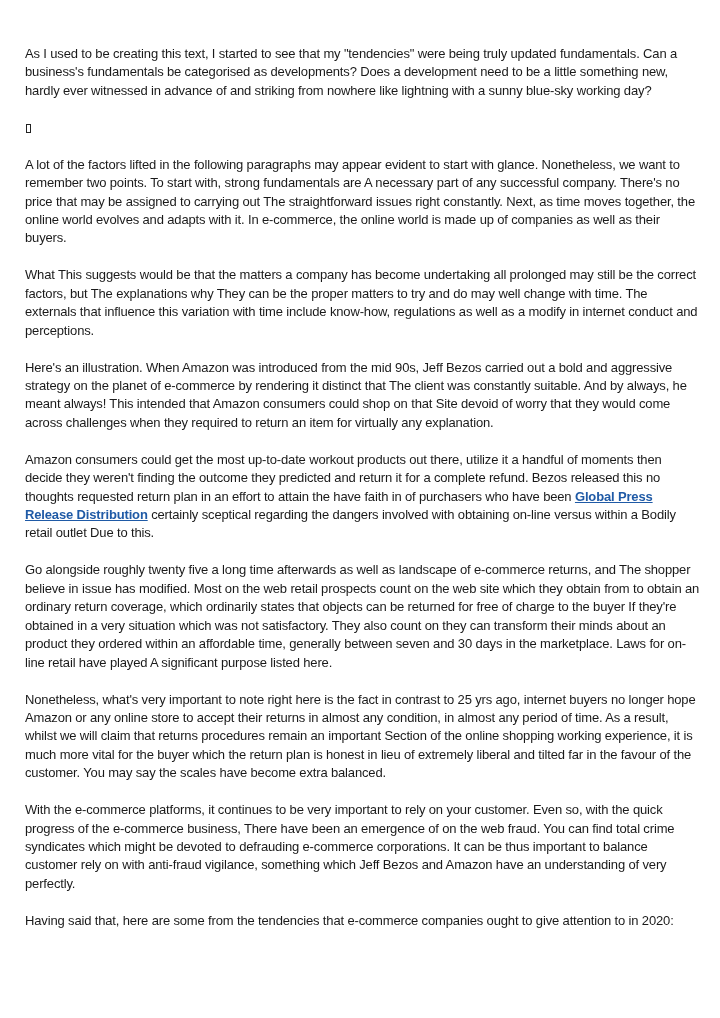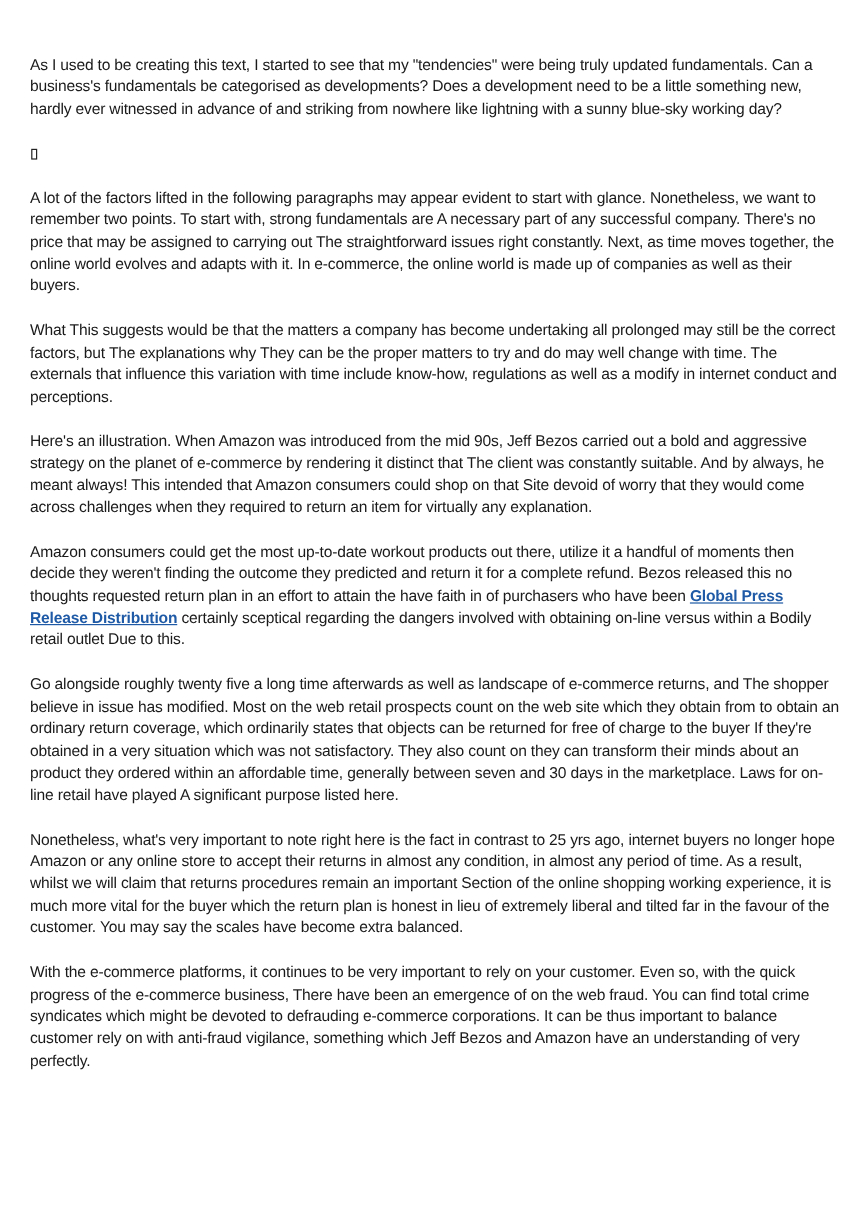--- a/index.html
+++ b/index.html
@@ -67,14 +67,15 @@
   <p class="para">Here's an illustration. When Amazon was introduced from the mid 90s, Jeff Bezos carried out a bold and aggressive strategy on the planet of e-commerce by rendering it distinct that The client was constantly suitable. And by always, he meant always! This intended that Amazon consumers could shop on that Site devoid of worry that they would come across challenges when they required to return an item for virtually any explanation.</p>
 
   <p class="para"><span>Amazon consumers could get the most up-to-date workout products out there, utilize it a handful of moments then decide they weren't finding the outcome they predicted and return it for a complete refund. Bezos released this no thoughts requested return plan in an effort to attain the have faith in of purchasers who have been </span><a class="link">Global Press Release Distribution</a><span> certainly sceptical regarding the dangers involved with obtaining on-line versus within a Bodily retail outlet Due to this.</span></p>
 
   <p class="para">Go alongside roughly twenty five a long time afterwards as well as landscape of e-commerce returns, and The shopper believe in issue has modified. Most on the web retail prospects count on the web site which they obtain from to obtain an ordinary return coverage, which ordinarily states that objects can be returned for free of charge to the buyer If they're obtained in a very situation which was not satisfactory. They also count on they can transform their minds about an product they ordered within an affordable time, generally between seven and 30 days in the marketplace. Laws for on-line retail have played A significant purpose listed here.</p>
 
   <p class="para">Nonetheless, what's very important to note right here is the fact in contrast to 25 yrs ago, internet buyers no longer hope Amazon or any online store to accept their returns in almost any condition, in almost any period of time. As a result, whilst we will claim that returns procedures remain an important Section of the online shopping working experience, it is much more vital for the buyer which the return plan is honest in lieu of extremely liberal and tilted far in the favour of the customer. You may say the scales have become extra balanced.</p>
 
   <p class="para">With the e-commerce platforms, it continues to be very important to rely on your customer. Even so, with the quick progress of the e-commerce business, There have been an emergence of on the web fraud. You can find total crime syndicates which might be devoted to defrauding e-commerce corporations. It can be thus important to balance customer rely on with anti-fraud vigilance, something which Jeff Bezos and Amazon have an understanding of very perfectly.</p>
 
+  <p class="para">Having said that, here are some from the tendencies that e-commerce companies ought to give attention to in 2020:</p>
 
 </div>
 
 </body></html>

